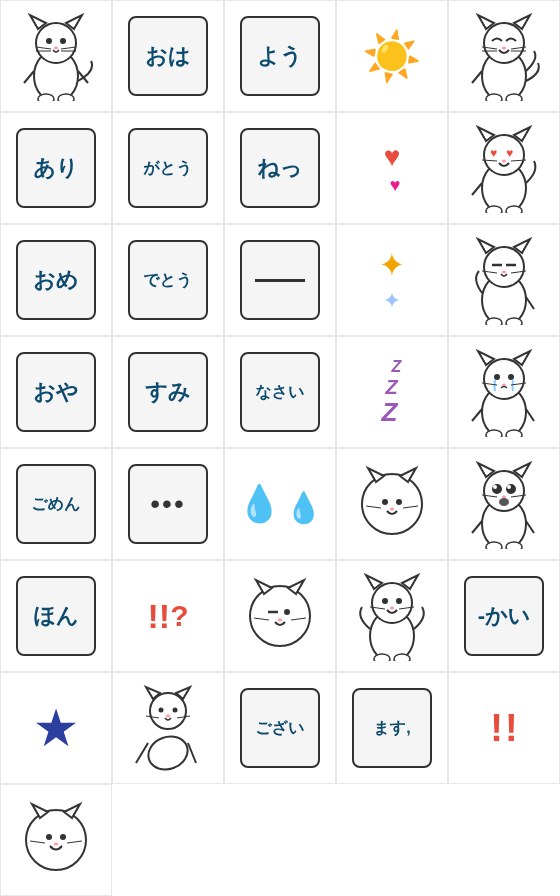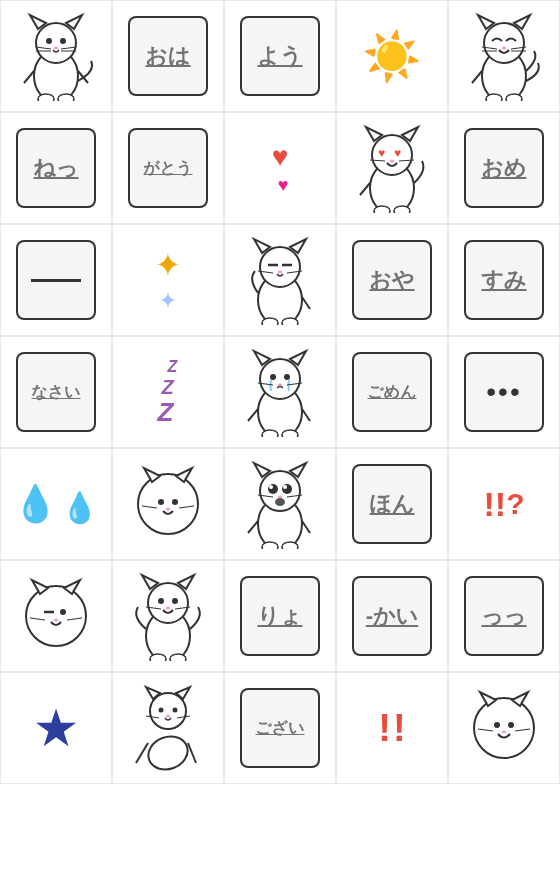--- a/index.html
+++ b/index.html
@@ -30,22 +30,21 @@
       width: 80px;
       height: 80px;
       background: #f5f5f5;
       border: 2px solid #333;
       border-radius: 8px;
       display: flex;
       align-items: center;
       justify-content: center;
       font-size: 22px;
       font-weight: bold;
-      color: #737373;
-      text-decoration: underline;
+      color: #0c4a6e;
     }
     
     .cat-container {
       width: 90px;
       height: 90px;
       display: flex;
       align-items: center;
       justify-content: center;
     }
     
@@ -219,24 +218,27 @@
 
         <path d="M62,60 Q75,48 70,40" stroke="#333" stroke-width="2" fill="none"></path>
         <line x1="18" y1="60" x2="8" y2="72" stroke="#333" stroke-width="2"></line>
         <ellipse cx="30" cy="88" rx="8" ry="5" fill="white" stroke="#333" stroke-width="1.5"></ellipse>
         <ellipse cx="50" cy="88" rx="8" ry="5" fill="white" stroke="#333" stroke-width="1.5"></ellipse>
         <path d="M62,70 Q78,62 74,52" stroke="#333" stroke-width="2" fill="none"></path>
       </svg>
     </div>
   </div>
   <div class="cell">
+    <div class="text-box">あり</div>
+  </div>
+  <div class="cell">
+    <div class="text-box text-box-small">がとう</div>
+  </div>
+  <div class="cell">
     <div class="text-box">ねっ</div>
-  </div>
-  <div class="cell">
-    <div class="text-box text-box-small">がとう</div>
   </div>
   <div class="cell">
     <div class="icon-cell">
       <div class="hearts-icon">
         <span class="heart-red">♥</span>
         <span class="heart-pink" style="font-size:18px;">♥</span>
       </div>
     </div>
   </div>
 
@@ -256,20 +258,23 @@
         <line x1="47" y1="38" x2="62" y2="37" stroke="#333" stroke-width="1"></line>
         <path d="M62,60 Q75,48 70,38" stroke="#333" stroke-width="2" fill="none"></path>
         <line x1="18" y1="60" x2="8" y2="72" stroke="#333" stroke-width="2"></line>
         <ellipse cx="30" cy="88" rx="8" ry="5" fill="white" stroke="#333" stroke-width="1.5"></ellipse>
         <ellipse cx="50" cy="88" rx="8" ry="5" fill="white" stroke="#333" stroke-width="1.5"></ellipse>
       </svg>
     </div>
   </div>
   <div class="cell">
     <div class="text-box">おめ</div>
+  </div>
+  <div class="cell">
+    <div class="text-box text-box-small">でとう</div>
   </div>
   <div class="cell">
     <div class="dash-box">
       <div class="dash-line"></div>
     </div>
   </div>
   <div class="cell">
     <div class="icon-cell">
       <div class="sparkle-icon">
         <span style="color:#f0a500;font-size:32px;">✦</span>
@@ -439,27 +444,21 @@
         <line x1="18" y1="36" x2="33" y2="38" stroke="#333" stroke-width="1"></line>
         <line x1="47" y1="38" x2="62" y2="36" stroke="#333" stroke-width="1"></line>
         <path d="M18,58 Q4,46 10,36" stroke="#333" stroke-width="2" fill="none"></path>
         <path d="M62,58 Q76,46 70,36" stroke="#333" stroke-width="2" fill="none"></path>
         <ellipse cx="30" cy="88" rx="8" ry="5" fill="white" stroke="#333" stroke-width="1.5"></ellipse>
         <ellipse cx="50" cy="88" rx="8" ry="5" fill="white" stroke="#333" stroke-width="1.5"></ellipse>
       </svg>
     </div>
   </div>
   <div class="cell">
-    <div class="text-box">りょ</div>
-  </div>
-  <div class="cell">
     <div class="text-box">-かい</div>
-  </div>
-  <div class="cell">
-    <div class="text-box">っっ</div>
   </div>
   <div class="cell">
     <div class="icon-cell">
       <span class="star-blue">★</span>
     </div>
   </div>
 
   <div class="cell">
     <div class="cat-container">
       <svg width="80" height="90" viewBox="0 0 80 90">
@@ -475,20 +474,23 @@
         <line x1="49" y1="35" x2="62" y2="33" stroke="#333" stroke-width="1"></line>
 
         <ellipse cx="40" cy="70" rx="20" ry="16" fill="white" stroke="#333" stroke-width="2" transform="rotate(-20,40,70)"></ellipse>
         <line x1="20" y1="60" x2="8" y2="80" stroke="#333" stroke-width="2"></line>
         <line x1="60" y1="60" x2="68" y2="80" stroke="#333" stroke-width="2"></line>
       </svg>
     </div>
   </div>
   <div class="cell">
     <div class="text-box text-box-small">ござい</div>
+  </div>
+  <div class="cell">
+    <div class="text-box text-box-small">ます,</div>
   </div>
   <div class="cell">
     <div class="icon-cell">
       <div class="exclaim-double">
         <span class="exclaim-double-red">!</span>
         <span class="exclaim-double-red">!</span>
       </div>
     </div>
   </div>
   <div class="cell">

